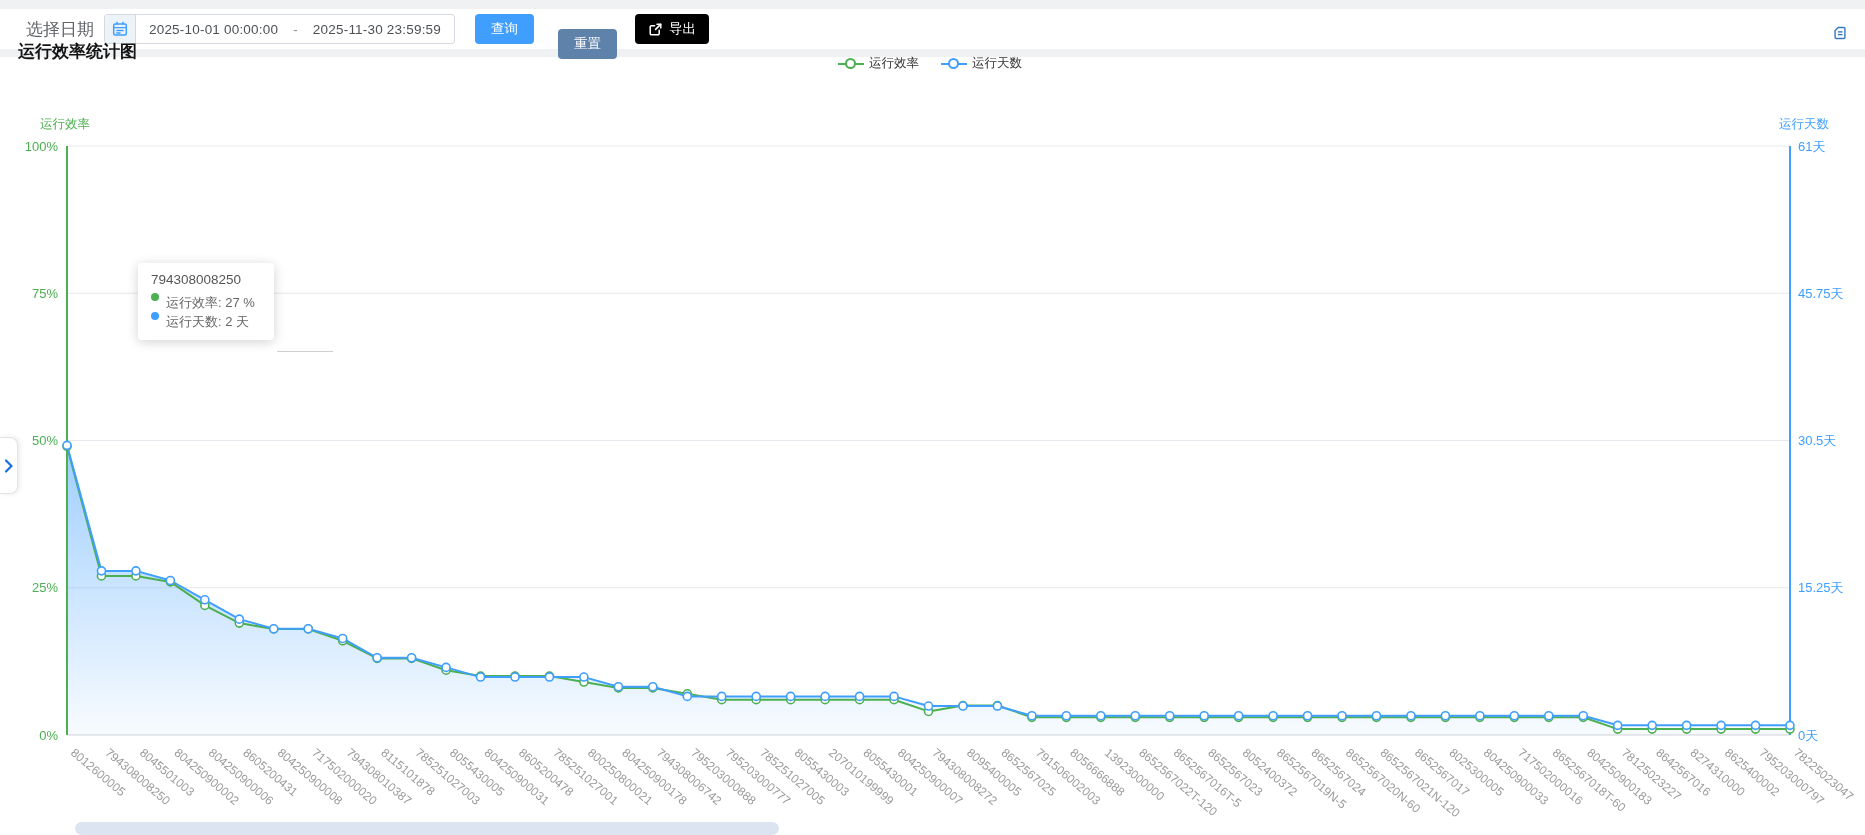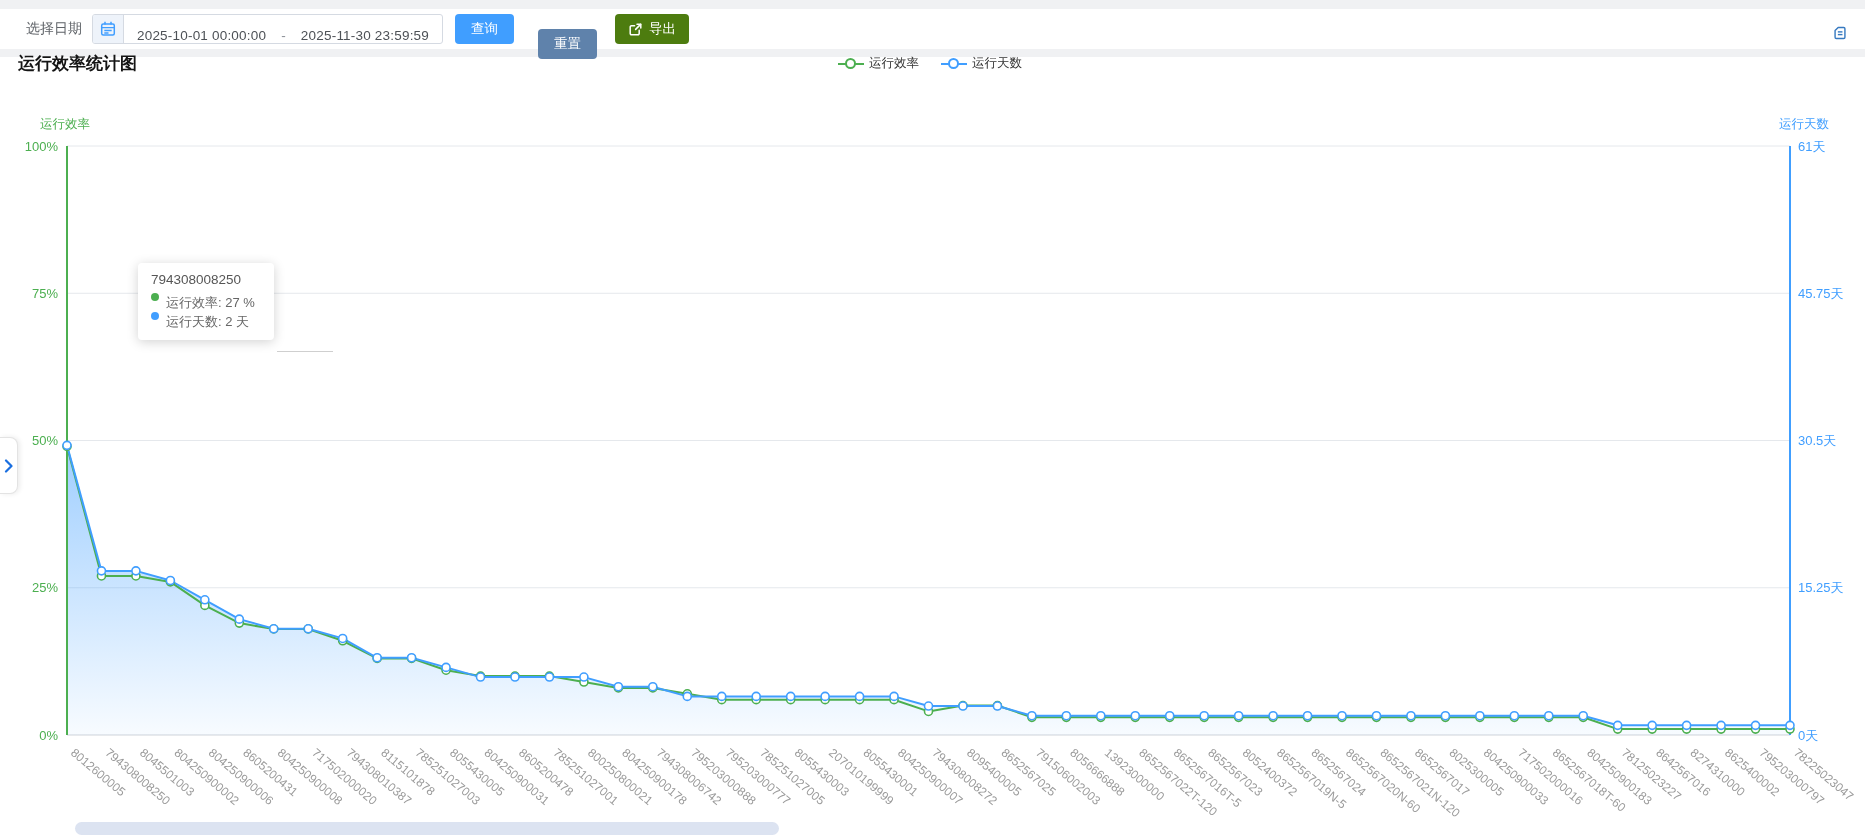--- a/index.html
+++ b/index.html
@@ -7,32 +7,32 @@
     width:1865px;height:835px;position:relative;overflow:hidden;
     background:#ffffff;font-family:"Liberation Sans",sans-serif;
   }
   .strip{position:absolute;left:0;width:1865px;background:#f0f1f3}
   #strip-top{top:0;height:9px}
   #strip-mid{top:49px;height:8px}
 
   
   .toolbar{position:absolute;top:9px;left:0;width:1865px;height:40px;background:#fff;
     display:flex;align-items:center;padding-left:26px;box-sizing:border-box}
-  .toolbar-label{font-size:14px;color:#5f6368;margin-right:10px}
+  .toolbar-label{font-size:17px;color:#5f6368;margin-right:10px}
   .date-input{display:flex;align-items:stretch;height:28px;border:1px solid #d5dae2;border-radius:3px;background:#fff;overflow:hidden;cursor:pointer}
   .cal-box{width:30px;background:#eef3fa;border-right:1px solid #d5dae2;display:flex;align-items:center;justify-content:center}
-  .date-text{display:flex;align-items:flex-end;font-size:13.5px;color:#4d5156;padding:0 13px;gap:15px;letter-spacing:.2px}
+  .date-text{display:flex;align-items:center;font-size:13.5px;color:#4d5156;padding:0 13px;gap:15px;letter-spacing:.2px}
   .btn{height:30px;border:none;border-radius:4px;color:#fff;font-size:13.5px;padding:0 16px;
     display:flex;align-items:center;gap:6px;cursor:pointer;font-family:inherit}
-  .btn-query{margin-left:12px}
+  .btn-query{margin-left:20px}
   .btn-reset{margin-left:24px}
   .btn-export{margin-left:18px;padding:0 13px}
 
   
-  .page-title{position:absolute;left:18px;top:52px;font-size:17px;font-weight:bold;color:#141414}
+  .page-title{position:absolute;left:18px;top:40px;font-size:17px;font-weight:bold;color:#141414}
   .legend{position:absolute;left:838px;top:55px;display:flex;gap:22px;align-items:center}
   .legend-item{display:flex;align-items:center;gap:5px;cursor:pointer}
   .legend-mark{position:relative;width:26px;height:12px}
   .legend-mark .line{position:absolute;top:5px;left:0;width:26px;height:2px}
   .legend-mark .ring{position:absolute;left:7px;top:0;width:7px;height:7px;border-radius:50%;background:#fff;border:2.5px solid}
   .legend-lbl{font-size:12.5px;color:#333}
 
   
   .axis-name{position:absolute;top:116px;font-size:12.5px;white-space:nowrap}
   #axis-name-left{left:40px}
@@ -83,21 +83,21 @@
     </span>
     <span class="date-text">
       <span>2025-10-01 00:00:00</span>
       <span style="color:#8a8f96">-</span>
       <span>2025-11-30 23:59:59</span>
     </span>
   </div>
 
   <button class="btn btn-query" id="btn-query" style="background: rgb(64, 158, 255);">查询</button>
   <button class="btn btn-reset" id="btn-reset" style="background: rgb(95, 130, 171); margin-top: 30px;">重置</button>
-  <button class="btn btn-export" id="btn-export" style="background: #4d7c0f;">
+  <button class="btn btn-export" id="btn-export" style="background: #000000;">
     <span style="display:flex">
       <svg width="15" height="15" viewBox="0 0 15 15">
         <path d="M11.2 8.2 V11.6 a1.2 1.2 0 0 1 -1.2 1.2 H3.4 a1.2 1.2 0 0 1 -1.2 -1.2 V5 a1.2 1.2 0 0 1 1.2 -1.2 H6.6" fill="none" stroke="#ffffff" stroke-width="1.5" stroke-linecap="round"></path>
         <path d="M9 2.2 h3.8 v3.8" fill="none" stroke="#ffffff" stroke-width="1.5" stroke-linecap="round" stroke-linejoin="round"></path>
         <line x1="12.6" y1="2.4" x2="7.6" y2="7.4" stroke="#ffffff" stroke-width="1.5" stroke-linecap="round"></line>
       </svg>
     </span>
     <span>导出</span>
   </button>
 </div>

